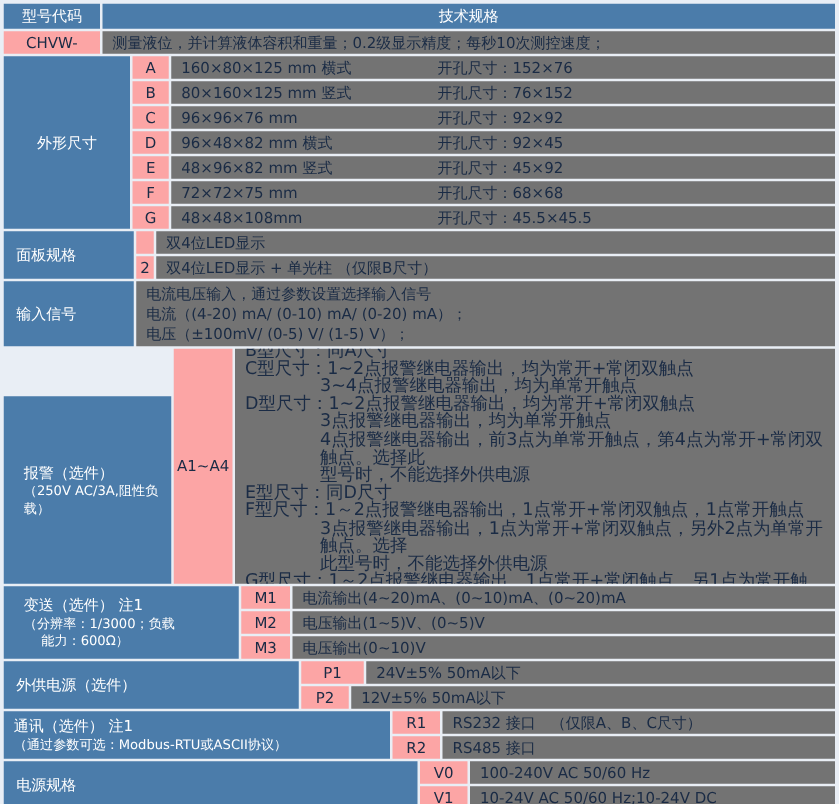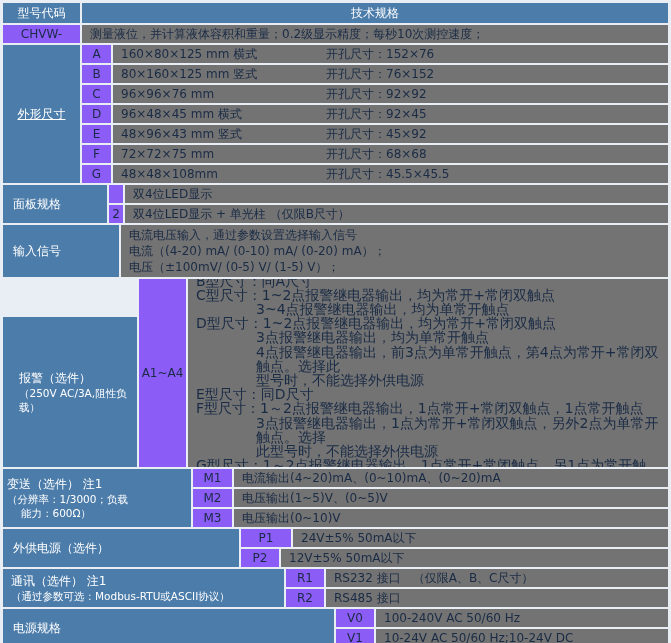--- a/index.html
+++ b/index.html
@@ -9,21 +9,21 @@
     font-family:"DejaVu Sans","Liberation Sans",sans-serif;
     color:#1a2b45;
     font-size:12px;
   }
   .wrap{padding:3px;display:flex;flex-direction:column;gap:2px;box-sizing:border-box;}
   .row{display:flex;gap:2px;}
   .sec{display:flex;gap:2px;}
   .body{display:flex;flex-direction:column;gap:2px;flex:1;min-width:0;}
   .cell{box-sizing:border-box;}
   .dark{background:#4b7caa;color:#ffffff;}
-  .codecell{background:#8b5cf6;display:flex;align-items:center;justify-content:center;flex:none;}
+  .codecell{background:#fca5a5;display:flex;align-items:center;justify-content:center;flex:none;}
   .desccell{background:#737373;display:flex;align-items:center;padding:0 8px;flex:1;min-width:0;white-space:nowrap;overflow:hidden;}
   .h18{height:18px;}
   .h20{height:20px;}
   .center{display:flex;align-items:center;justify-content:center;}
   .vcenter{display:flex;flex-direction:column;justify-content:center;}
   .lblpad{padding-left:10px;}
   .sub{font-size:10.5px;line-height:14px;}
   .main-lbl{line-height:15px;}
   .ind2{padding-left:14px;}
   .dim-size{width:205px;flex:none;}
@@ -41,21 +41,21 @@
     <div class="cell dark center h20" style="width:77px;flex:none;">型号代码</div>
     <div class="cell dark center h20" style="flex:1;">技术规格</div>
   </div>
 
   <div class="row h18">
     <div class="cell codecell h18" style="width:77px;">CHVW-</div>
     <div class="cell desccell h18">测量液位，并计算液体容积和重量；0.2级显示精度；每秒10次测控速度；</div>
   </div>
 
   <div class="sec">
-    <div class="cell dark center" style="width:77px;flex:none;text-decoration:underline;">外形尺寸</div>
+    <div class="cell dark center" style="width:101px;flex:none;">外形尺寸</div>
     <div class="body">
       <div class="row h18">
         <div class="cell codecell h18" style="width:29px;">A</div>
         <div class="cell desccell h18">
           <span class="dim-size">160×80×125 mm 横式</span>
           <span>开孔尺寸：152×76</span>
         </div>
       </div>
       <div class="row h18">
         <div class="cell codecell h18" style="width:29px;">B</div>
@@ -67,28 +67,28 @@
       <div class="row h18">
         <div class="cell codecell h18" style="width:29px;">C</div>
         <div class="cell desccell h18">
           <span class="dim-size">96×96×76 mm</span>
           <span>开孔尺寸：92×92</span>
         </div>
       </div>
       <div class="row h18">
         <div class="cell codecell h18" style="width:29px;">D</div>
         <div class="cell desccell h18">
-          <span class="dim-size">96×48×45 mm 横式</span>
+          <span class="dim-size">96×48×82 mm 横式</span>
           <span>开孔尺寸：92×45</span>
         </div>
       </div>
       <div class="row h18">
         <div class="cell codecell h18" style="width:29px;">E</div>
         <div class="cell desccell h18">
-          <span class="dim-size">48×96×43 mm 竖式</span>
+          <span class="dim-size">48×96×82 mm 竖式</span>
           <span>开孔尺寸：45×92</span>
         </div>
       </div>
       <div class="row h18">
         <div class="cell codecell h18" style="width:29px;">F</div>
         <div class="cell desccell h18">
           <span class="dim-size">72×72×75 mm</span>
           <span>开孔尺寸：68×68</span>
         </div>
       </div>
@@ -110,21 +110,21 @@
         <div class="cell desccell h18">双4位LED显示</div>
       </div>
       <div class="row h18">
         <div class="cell codecell h18" style="width:14px;">2</div>
         <div class="cell desccell h18">双4位LED显示 + 单光柱 （仅限B尺寸）</div>
       </div>
     </div>
   </div>
 
   <div class="sec" style="height:52px;">
-    <div class="cell dark vcenter lblpad" style="width:116px;flex:none;font-family:Liberation Serif, serif;">输入信号</div>
+    <div class="cell dark vcenter lblpad" style="width:104px;flex:none;font-family:Liberation Serif, serif;">输入信号</div>
     <div class="cell desccell multiline vcenter lines" style="flex:1;">
       <div>电流电压输入，通过参数设置选择输入信号</div>
       <div>电流（(4-20) mA/ (0-10) mA/ (0-20) mA）；</div>
       <div>电压（±100mV/ (0-5) V/ (1-5) V）；</div>
     </div>
   </div>
 
   <div class="sec" style="height:188px;">
     <div class="cell dark vcenter" style="width:134px;flex:none;padding-left:16px;margin-top:38px;">
       <div class="main-lbl">报警（选件）</div>
@@ -142,21 +142,21 @@
       <div class="indent">型号时，不能选择外供电源</div>
       <div>E型尺寸：同D尺寸</div>
       <div>F型尺寸：1～2点报警继电器输出，1点常开+常闭双触点，1点常开触点</div>
       <div class="indent">3点报警继电器输出，1点为常开+常闭双触点，另外2点为单常开触点。选择</div>
       <div class="indent">此型号时，不能选择外供电源</div>
       <div>G型尺寸：1～2点报警继电器输出，1点常开+常闭触点，另1点为常开触点</div>
     </div>
   </div>
 
   <div class="sec">
-    <div class="cell dark vcenter" style="width:188px;flex:none;padding-left:4px;">
+    <div class="cell dark vcenter" style="width:188px;flex:none;padding-left:16px;">
       <div class="main-lbl">变送（选件） 注1</div>
       <div class="sub">（分辨率：1/3000；负载</div>
       <div class="sub ind2">能力：600Ω）</div>
     </div>
     <div class="body">
       <div class="row h18">
         <div class="cell codecell h18" style="width:39px;">M1</div>
         <div class="cell desccell h18">电流输出(4~20)mA、(0~10)mA、(0~20)mA</div>
       </div>
       <div class="row h18">
@@ -178,21 +178,21 @@
         <div class="cell desccell h18">24V±5% 50mA以下</div>
       </div>
       <div class="row h18">
         <div class="cell codecell h18" style="width:38px;">P2</div>
         <div class="cell desccell h18">12V±5% 50mA以下</div>
       </div>
     </div>
   </div>
 
   <div class="sec">
-    <div class="cell dark vcenter" style="width:281px;flex:none;padding-left:8px;">
+    <div class="cell dark vcenter" style="width:309px;flex:none;padding-left:8px;">
       <div class="main-lbl">通讯（选件） 注1</div>
       <div class="sub">（通过参数可选：Modbus-RTU或ASCII协议）</div>
     </div>
     <div class="body">
       <div class="row h18">
         <div class="cell codecell h18" style="width:38px;">R1</div>
         <div class="cell desccell h18">RS232 接口　（仅限A、B、C尺寸）</div>
       </div>
       <div class="row h18">
         <div class="cell codecell h18" style="width:38px;">R2</div>

